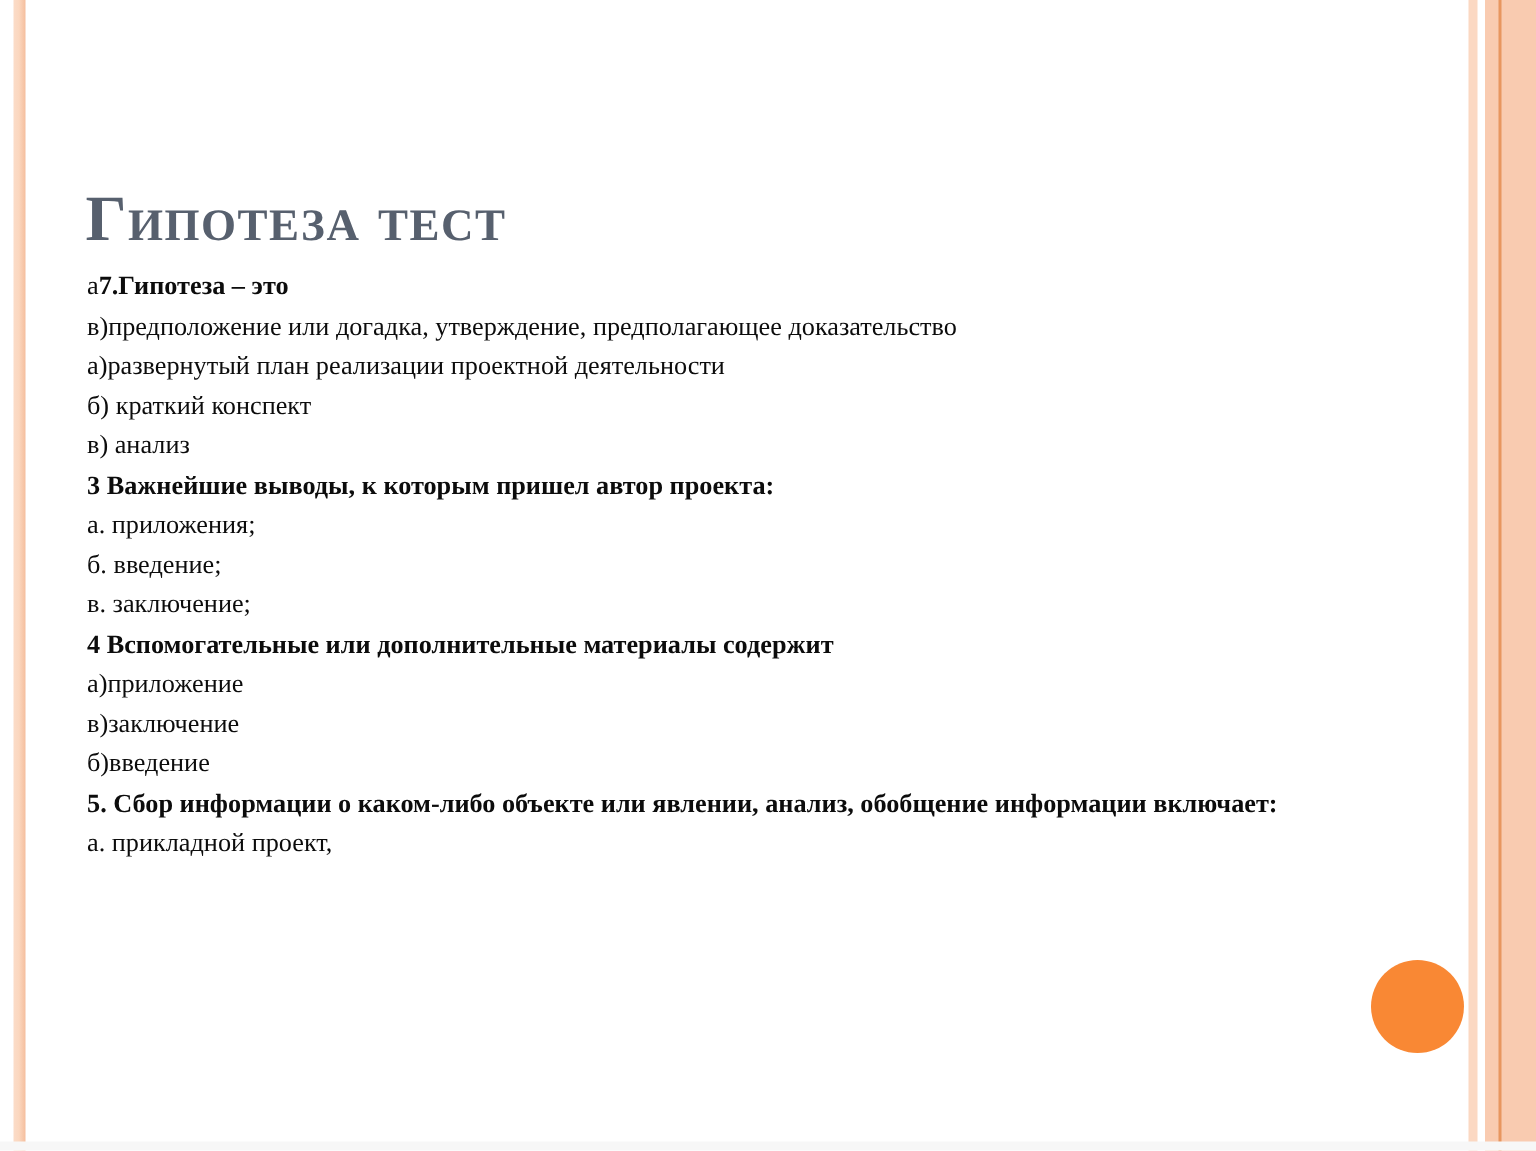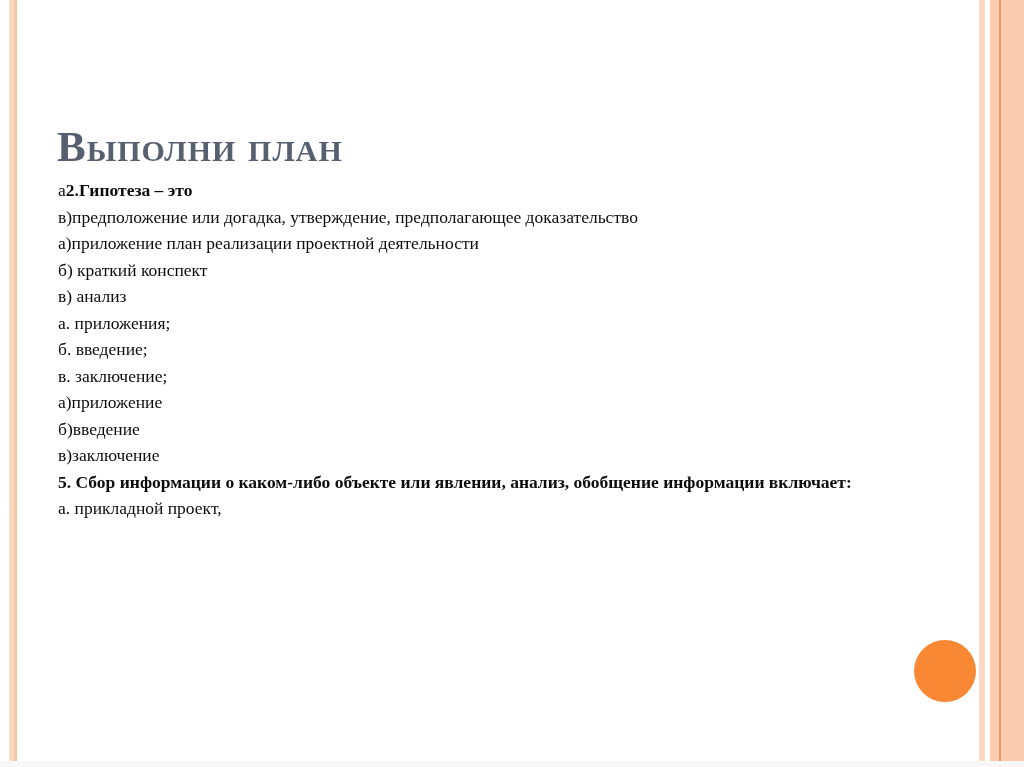--- a/index.html
+++ b/index.html
@@ -97,29 +97,31 @@
 <body>
 
 <div class="left-stripe"></div>
 <div class="right-thin-stripe"></div>
 <div class="right-band">
   <div class="right-band-line"></div>
 </div>
 <div class="bottom-strip"></div>
 <div class="accent-circle"></div>
 
-<h1 class="slide-title">Выполни план</h1>
+<h1 class="slide-title">Гипотеза тест</h1>
 
 <div class="test-body">
-    <div class="line"><span>а</span><span class="b">2.Гипотеза – это</span></div>
+    <div class="line"><span>а</span><span class="b">7.Гипотеза – это</span></div>
     <div class="line"><span>в)предположение или догадка, утверждение, предполагающее доказательство</span></div>
-    <div class="line"><span>а)приложение план реализации проектной деятельности</span></div>
+    <div class="line"><span>а)развернутый план реализации проектной деятельности</span></div>
     <div class="line"><span>б) краткий конспект</span></div>
     <div class="line"><span>в) анализ</span></div>
+    <div class="line"><span class="b">3 Важнейшие выводы, к которым пришел автор проекта:</span></div>
     <div class="line"><span>а. приложения;</span></div>
     <div class="line"><span>б. введение;</span></div>
     <div class="line"><span>в. заключение;</span></div>
+    <div class="line"><span class="b">4 Вспомогательные или дополнительные материалы содержит</span></div>
     <div class="line"><span>а)приложение</span></div>
+    <div class="line"><span>в)заключение</span></div>
     <div class="line"><span>б)введение</span></div>
-    <div class="line"><span>в)заключение</span></div>
     <div class="line"><span class="b">5. Сбор информации о каком-либо объекте или явлении, анализ, обобщение информации включает:</span></div>
     <div class="line"><span>а. прикладной проект,</span></div>
   </div>
 
 </body></html>

